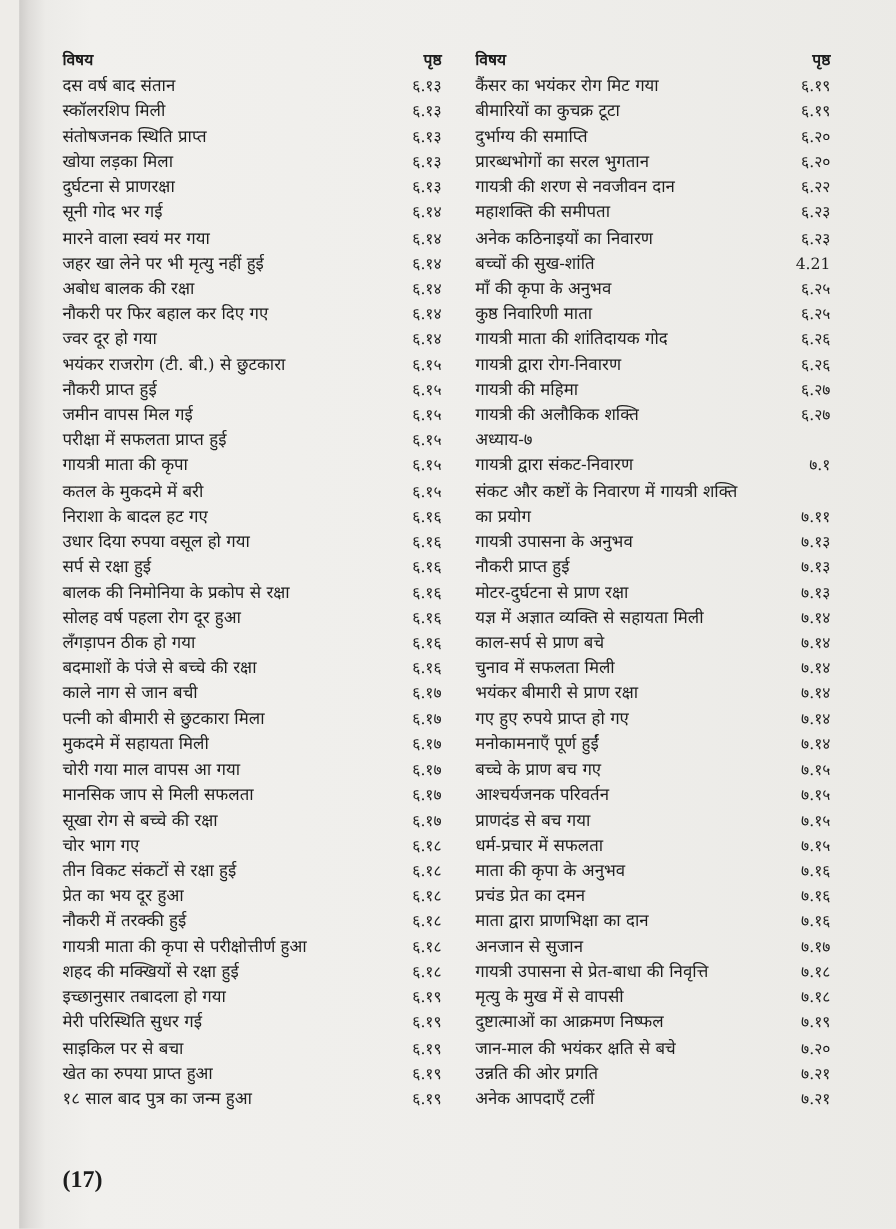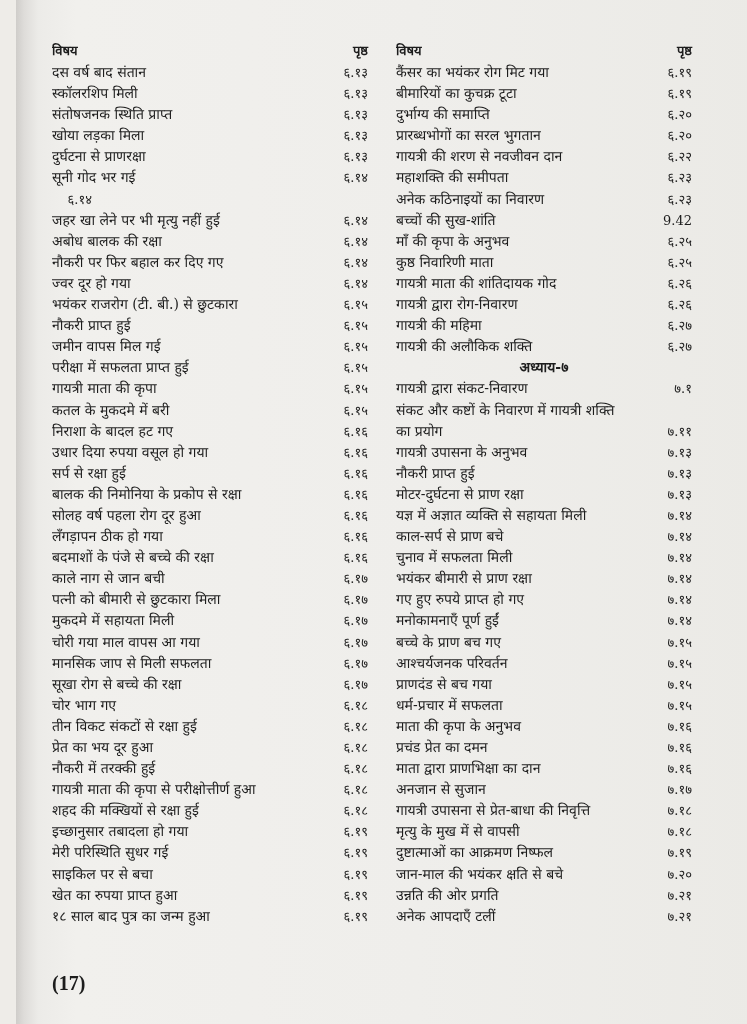--- a/index.html
+++ b/index.html
@@ -20,21 +20,21 @@
     .col-left { left: 36px; width: 316px; }
     .col-right { left: 380px; width: 296px; }
     .row {
       display: flex; justify-content: space-between; align-items: baseline;
       height: 21.1px; line-height: 21.1px;
       font-size: 14px; white-space: nowrap;
     }
     .row .title { flex: 1; overflow: hidden; }
     .row .pg { text-align: right; min-width: 40px; font-size: 13px; }
     .head { font-weight: bold; font-size: 13px; height: 22px; line-height: 22px; }
-    .chapter { justify-content: center; font-weight: bold; }
+    .chapter { justify-content: flex-start; font-weight: normal; }
     .bold { font-weight: normal; }
     .multi { height: 21.1px; justify-content: flex-end; }
     .folio {
       position: absolute; left: 36px; top: 972px;
       font-family: "Liberation Serif", serif; font-weight: bold; font-size: 20px;
     }
   </style>
 </head>
 <body>
 
@@ -64,20 +64,21 @@
         </div>
         <div class="row">
           <span class="title">दुर्घटना से प्राणरक्षा</span>
           <span class="pg">६.१३</span>
         </div>
         <div class="row">
           <span class="title">सूनी गोद भर गई</span>
           <span class="pg">६.१४</span>
         </div>
         <div class="row">
+          <span class="title">मारने वाला स्वयं मर गया</span>
           <span class="pg">६.१४</span>
         </div>
         <div class="row">
           <span class="title">जहर खा लेने पर भी मृत्यु नहीं हुई</span>
           <span class="pg">६.१४</span>
         </div>
         <div class="row">
           <span class="title">अबोध बालक की रक्षा</span>
           <span class="pg">६.१४</span>
         </div>
@@ -241,21 +242,21 @@
         <div class="row">
           <span class="title">महाशक्ति की समीपता</span>
           <span class="pg">६.२३</span>
         </div>
         <div class="row">
           <span class="title">अनेक कठिनाइयों का निवारण</span>
           <span class="pg">६.२३</span>
         </div>
         <div class="row">
           <span class="title">बच्चों की सुख-शांति</span>
-          <span class="pg">9.42</span>
+          <span class="pg">4.21</span>
         </div>
         <div class="row">
           <span class="title">माँ की कृपा के अनुभव</span>
           <span class="pg">६.२५</span>
         </div>
         <div class="row">
           <span class="title">कुष्ठ निवारिणी माता</span>
           <span class="pg">६.२५</span>
         </div>
         <div class="row">

